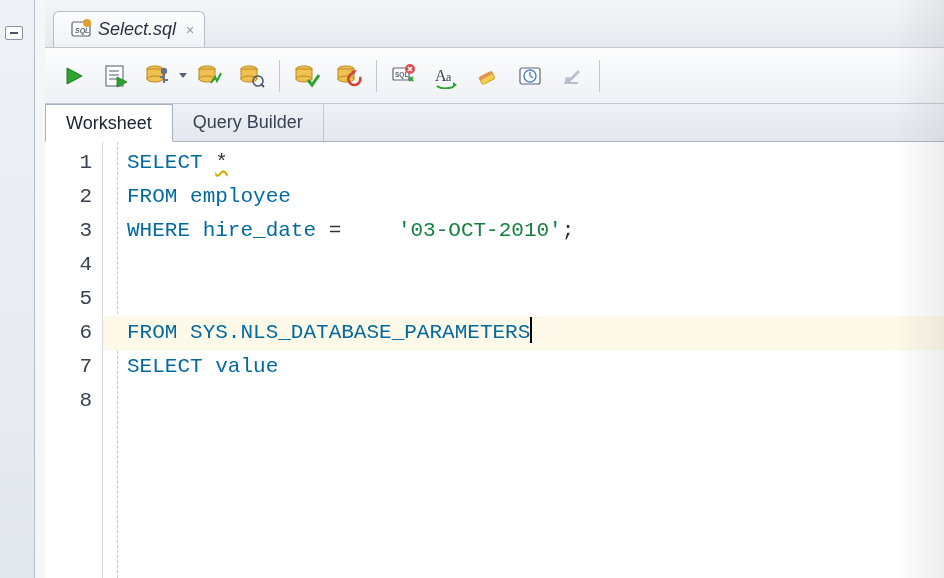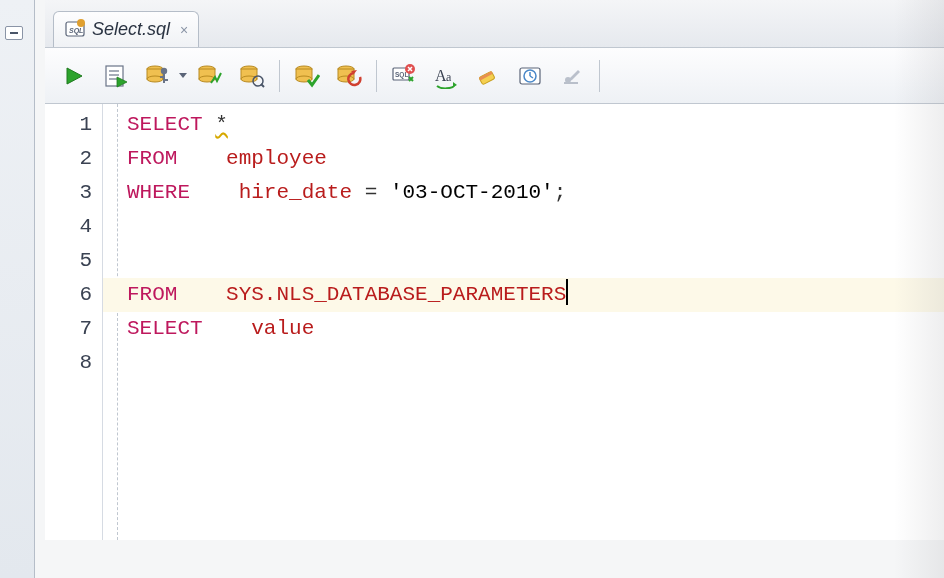--- a/index.html
+++ b/index.html
@@ -47,21 +47,21 @@
       display: flex;
       align-items: flex-end;
       padding-left: 8px;
     }
     .file-tab {
       background: linear-gradient(to bottom, #fdfdfe, #f0f2f5);
       border: 1px solid #b5bdc8;
       border-bottom: none;
       border-top-left-radius: 6px;
       border-top-right-radius: 6px;
-      padding: 6px 10px 6px 10px;
+      padding: 6px 10px 6px 16px;
       display: flex;
       align-items: center;
       gap: 6px;
       font-size: 18px;
       font-style: italic;
       color: #2a3342;
       height: 36px;
     }
     .file-tab .sql-icon {
       display: inline-flex;
@@ -156,24 +156,24 @@
       left: 14px; top: 0; bottom: 0;
       border-left: 1px dashed #c0c7d0;
     }
     .line {
       height: 34px;
       padding-left: 24px;
       white-space: pre;
       position: relative;
     }
     .line.hl { background: #fdf9e8; }
-    .kw { color: #be185d; font-weight: 500; }
-    .ident { color: #b91c1c; margin-left: 36px; }
+    .kw { color: #0369a1; font-weight: 500; }
+    .ident { color: #0369a1; }
     .op { color: #333; }
-    .str { color: #000000; }
+    .str { color: #15803d; margin-left: 44px; }
     .star { color: #333; border-bottom: 2px wavy #d6a800; text-decoration: wavy underline #d6a800; }
     .punct { color: #333; }
     .text-cursor {
       display: inline-block;
       width: 2px; height: 26px;
       background: #000;
       vertical-align: middle;
       margin-bottom: 4px;
     }
     .right-shadow {
@@ -305,20 +305,24 @@
     <div class="tool-btn" style="opacity:0.55">
       <svg width="24" height="24" viewBox="0 0 24 24">
         <path d="M18 6 L10 14 L8 18 L12 16 L20 8 Z" fill="#8a94a6"></path>
         <circle cx="8" cy="16" r="3" fill="#8a94a6"></circle>
         <rect x="4" y="18" width="14" height="2" fill="#8a94a6"></rect>
       </svg>
     </div>
     <div class="tool-sep"></div>
   </div>
 
+  <div class="sub-tabs">
+    <div class="sub-tab active">Worksheet</div>
+    <div class="sub-tab">Query Builder</div>
+  </div>
 
   <div class="code-area">
     <div class="gutter">
       <div>1</div>
       <div>2</div>
       <div>3</div>
       <div>4</div>
       <div>5</div>
       <div>6</div>
       <div>7</div>

